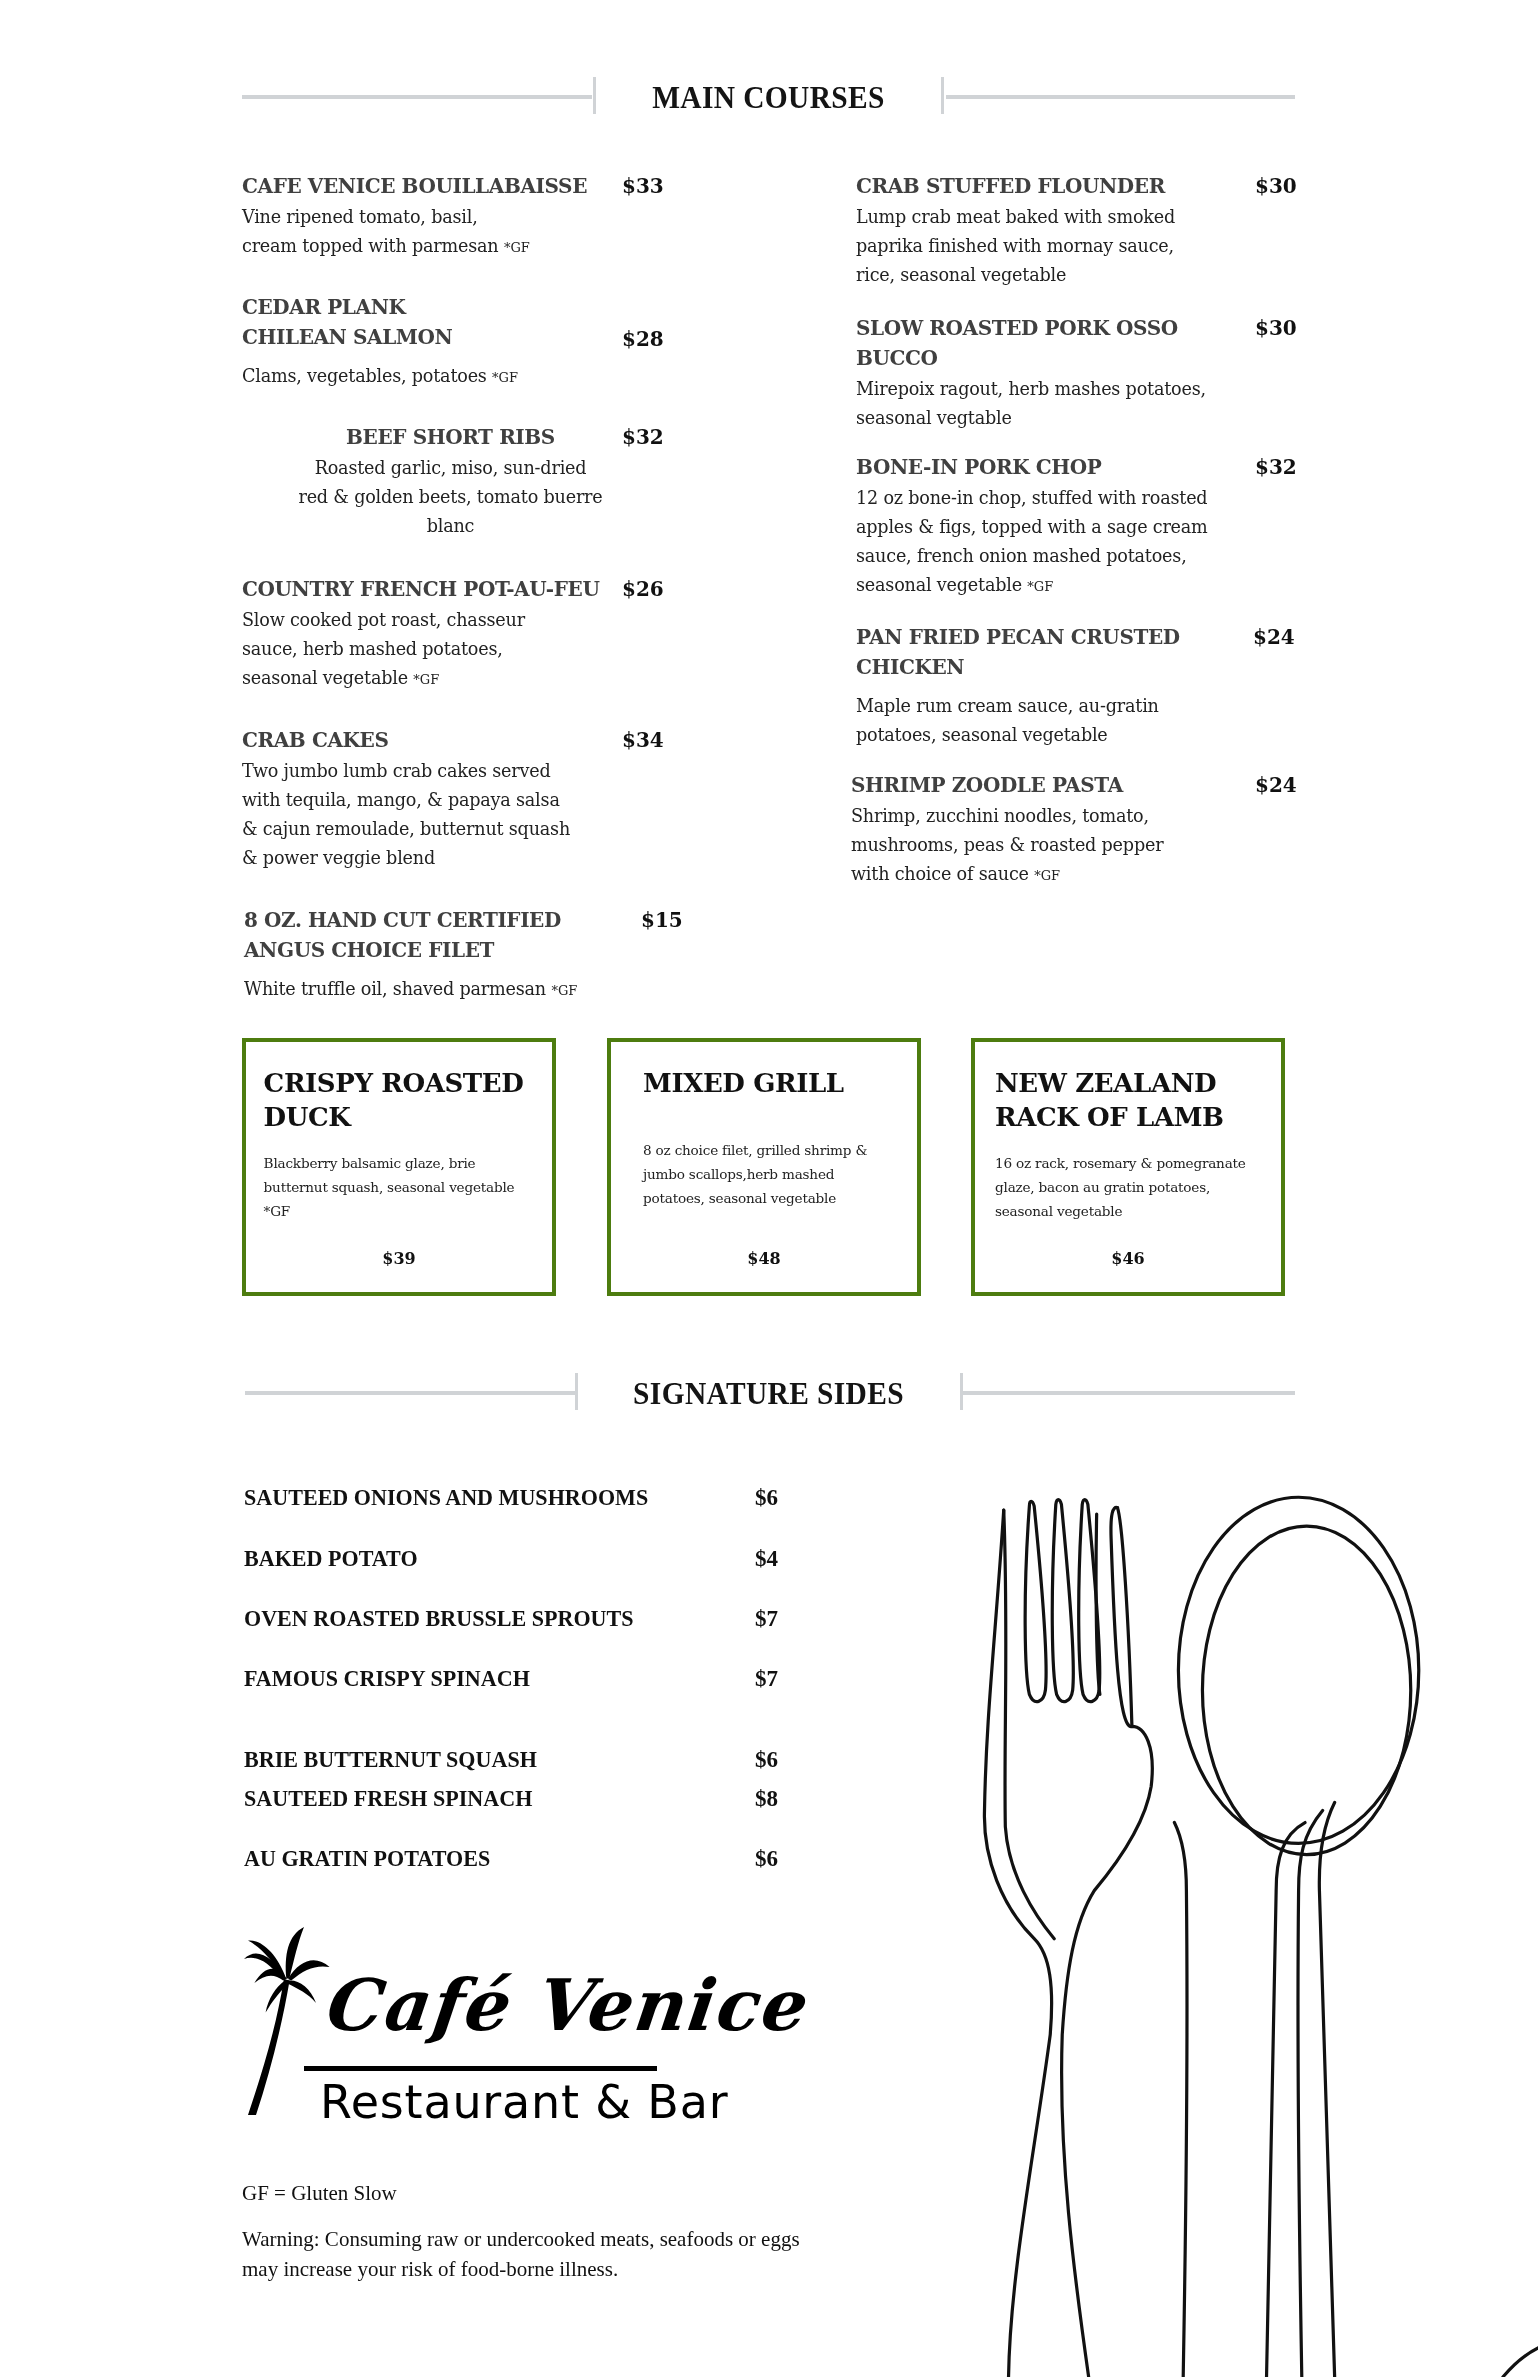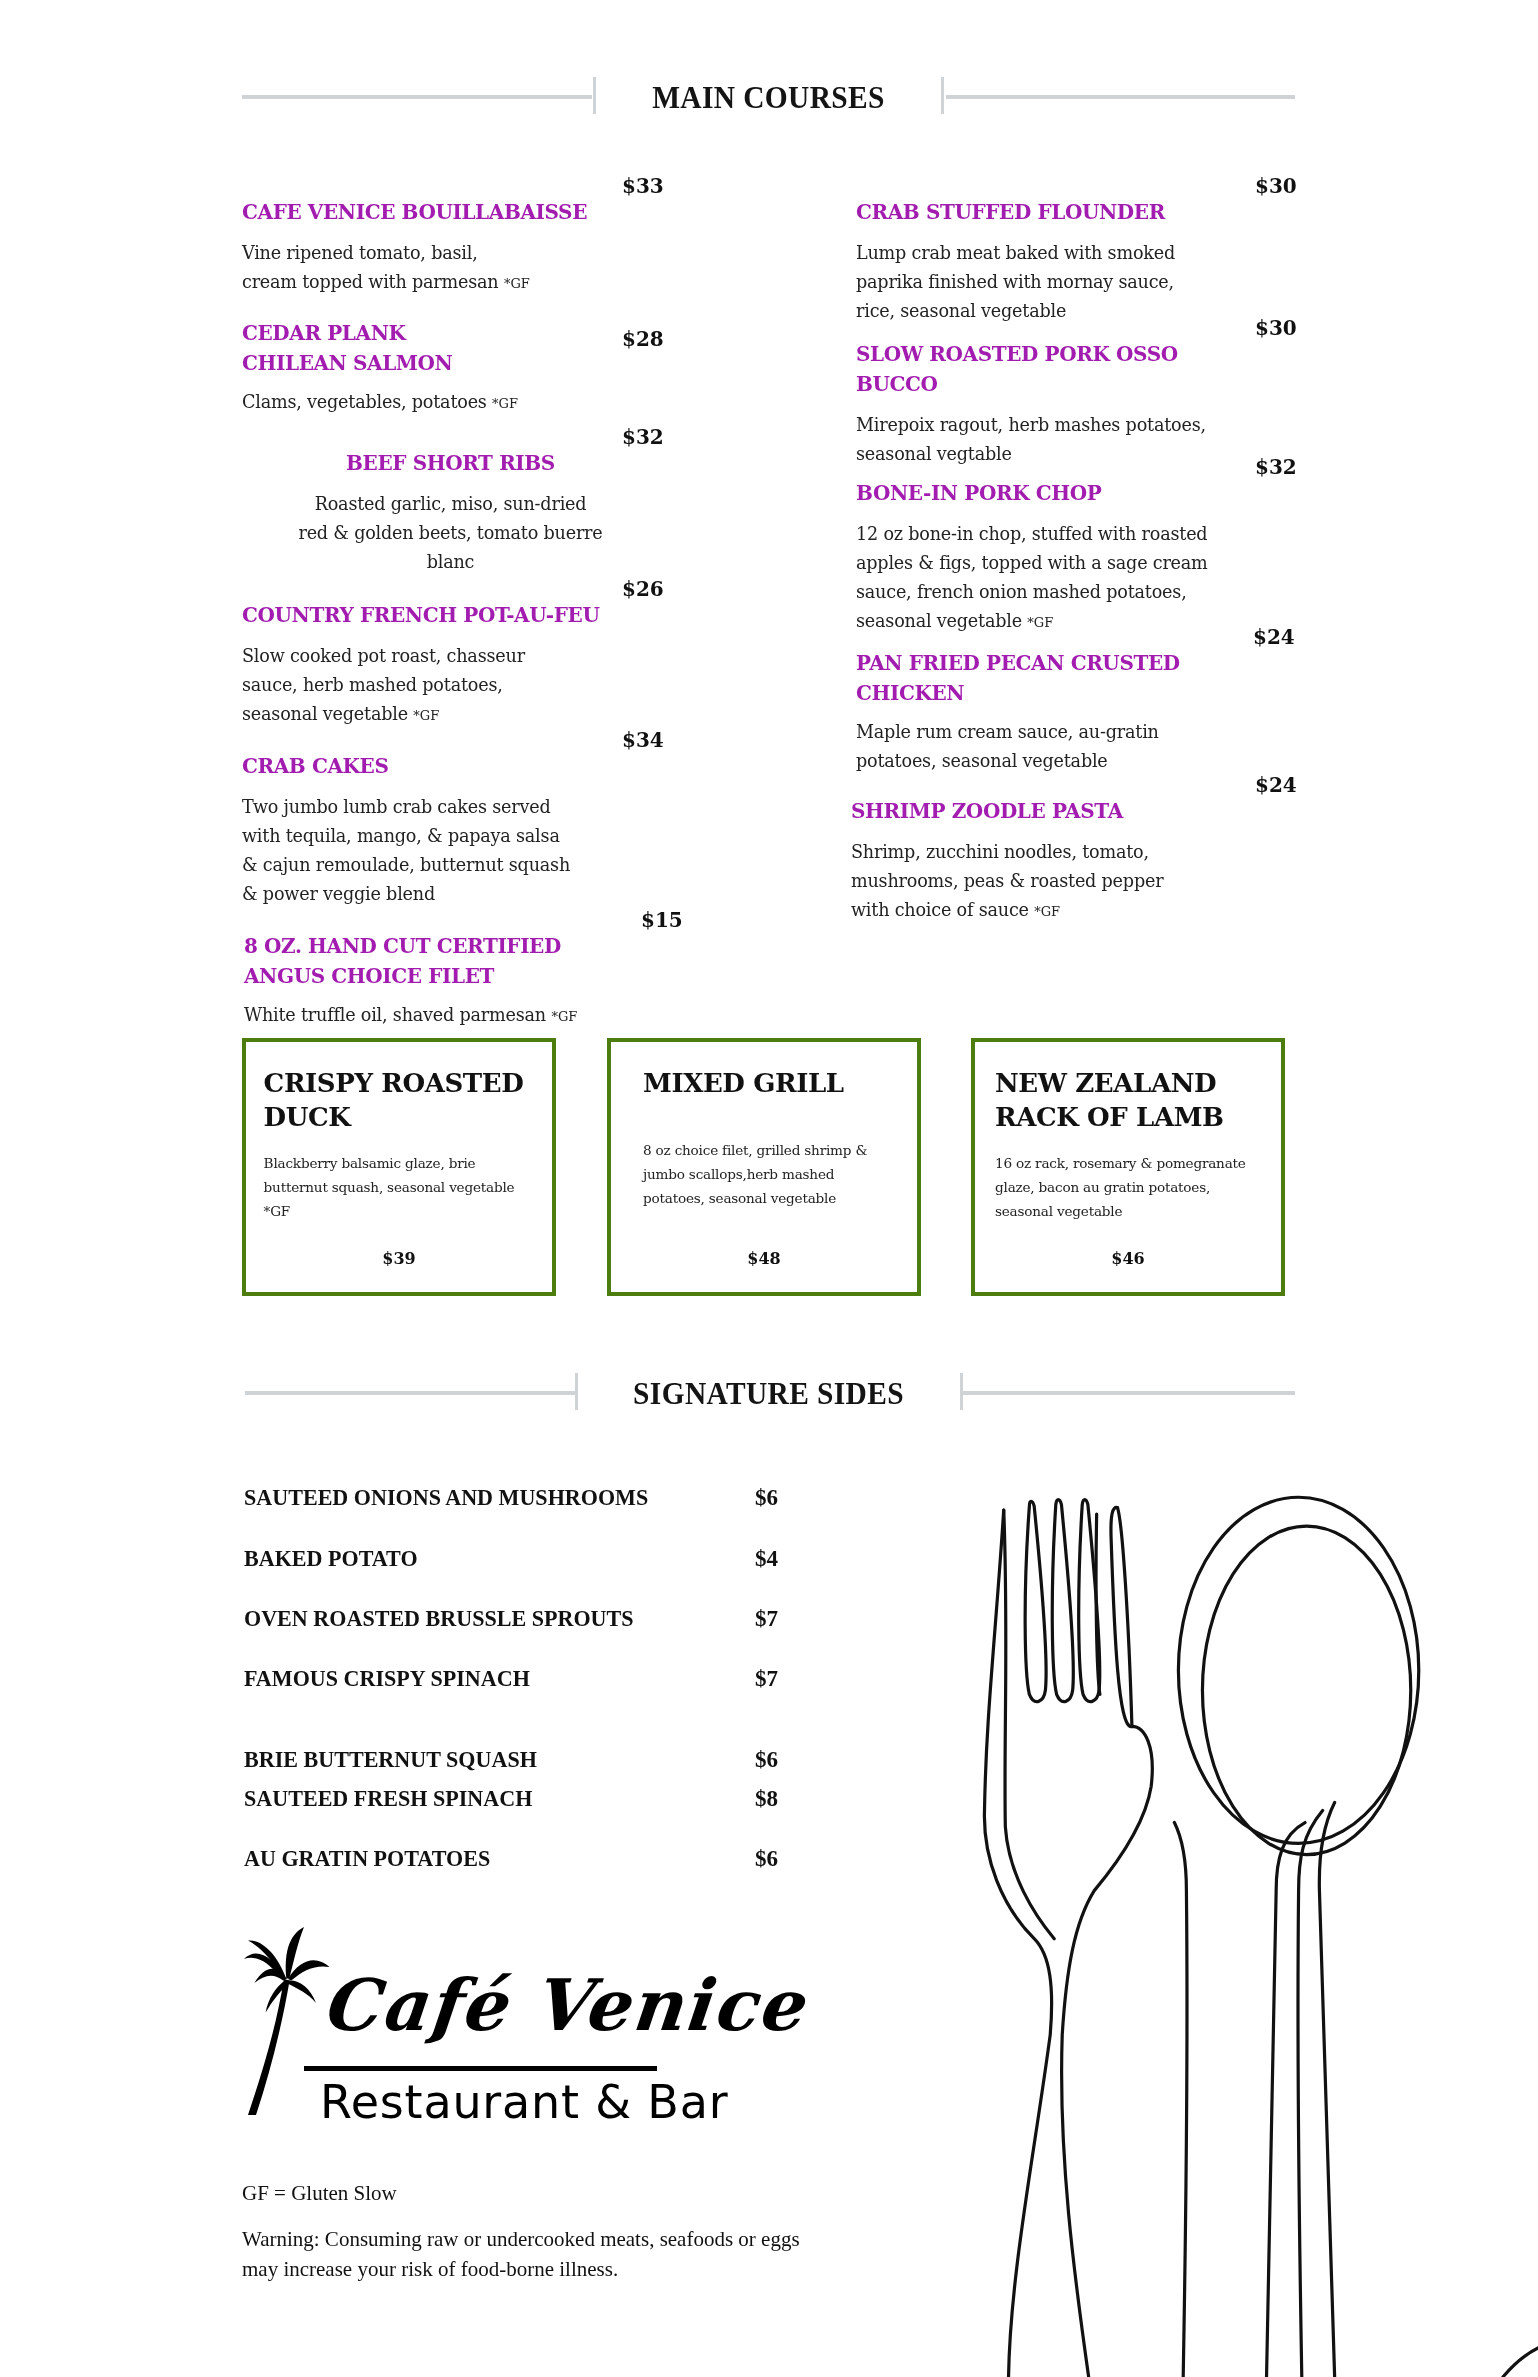--- a/index.html
+++ b/index.html
@@ -16,29 +16,29 @@
   .sec-head .title {
     position: absolute; top: 1.6px; left: 0; width: 100%; text-align: center;
     font-family: "Liberation Serif", serif; font-weight: bold; font-size: 32px; letter-spacing: 0.4px;
     color: #141414; transform: scaleX(0.92);
   }
 
   
   .item { position: absolute; }
   .item .name {
     font-family: "DejaVu Serif", serif; font-weight: bold; font-size: 20px; line-height: 30px;
-    letter-spacing: -0.4px; color: #a21caf; margin-top: 26px;
+    letter-spacing: -0.4px; color: #404040;
   }
   .item .price {
     position: absolute; top: 0; font-family: "DejaVu Serif", serif; font-weight: bold;
     font-size: 20px; line-height: 30px; color: #111;
   }
   .item .desc {
     font-family: "DejaVu Serif", serif; font-size: 17.6px; line-height: 29px; color: #222;
-    margin-top: 12px; white-space: pre-line; letter-spacing: -0.2px;
+    margin-top: 2px; white-space: pre-line; letter-spacing: -0.2px;
   }
   .gf { font-size: 13px; letter-spacing: 0; }
 
   
   .box {
     position: absolute; top: 1038px; width: 314px; height: 258px;
     border: 4px solid #4d7c0f; background: #fff; box-sizing: border-box;
   }
   .box .bname {
     position: absolute; left: 16px; top: 24px; width: 280px;

